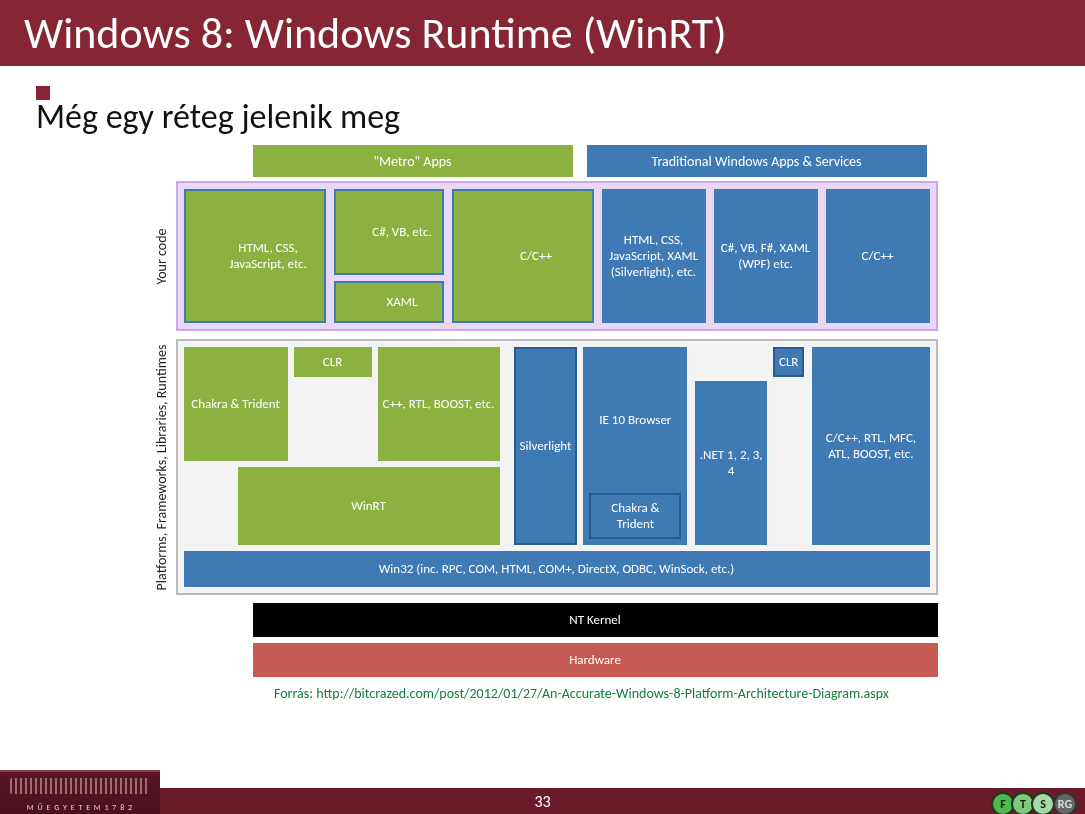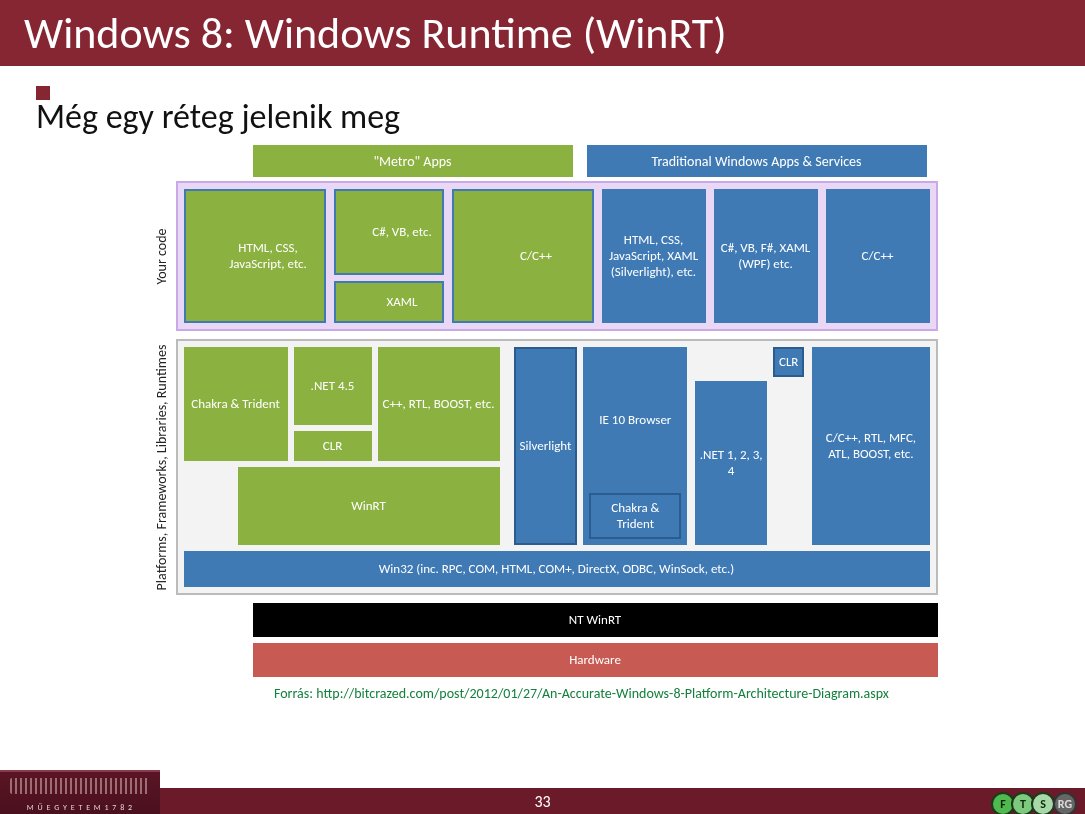--- a/index.html
+++ b/index.html
@@ -97,21 +97,20 @@
           <div class="vlabel">
               <span>Platforms, Frameworks, Libraries, Runtimes</span>
             </div>
           <div class="panel-body">
             <div class="runtimes-top">
 
               <div class="rt-left">
                 <div class="rt-left-top">
                   <div class="box g" style="width:104px">Chakra &amp; Trident</div>
                   <div class="col" style="width:78px">
-                    <div class="box g f1">.NET 4.5</div>
                     <div class="box g" style="height:30px">CLR</div>
                   </div>
                   <div class="box g f1">C++, RTL, BOOST, etc.</div>
                 </div>
                 <div class="box g" style="height:78px; margin-left:54px">WinRT</div>
               </div>
 
               <div class="rt-right">
                 <div class="rt-mid">
                   <div class="rt-mid-top">
@@ -129,21 +128,21 @@
                   <div class="box b f1" style="margin-top:34px">.NET 1, 2, 3, 4</div>
                   <div class="box bb" style="height:30px">CLR</div>
                 </div>
                 <div class="box b" style="flex:1">C/C++, RTL, MFC, ATL, BOOST, etc.</div>
               </div>
             </div>
             <div class="box b" style="height:36px">Win32 (inc. RPC, COM, HTML, COM+, DirectX, ODBC, WinSock, etc.)</div>
           </div>
         </div>
 
-        <div class="row box blk">NT WinRT</div>
+        <div class="row box blk">NT Kernel</div>
         <div class="row box red">Hardware</div>
       </div>
     </div>
 
     <div class="source">Forrás: http://bitcrazed.com/post/2012/01/27/An-Accurate-Windows-8-Platform-Architecture-Diagram.aspx</div>
   </div>
 
   <div class="footer">
     <div class="uni"></div>
     <span>33</span>

